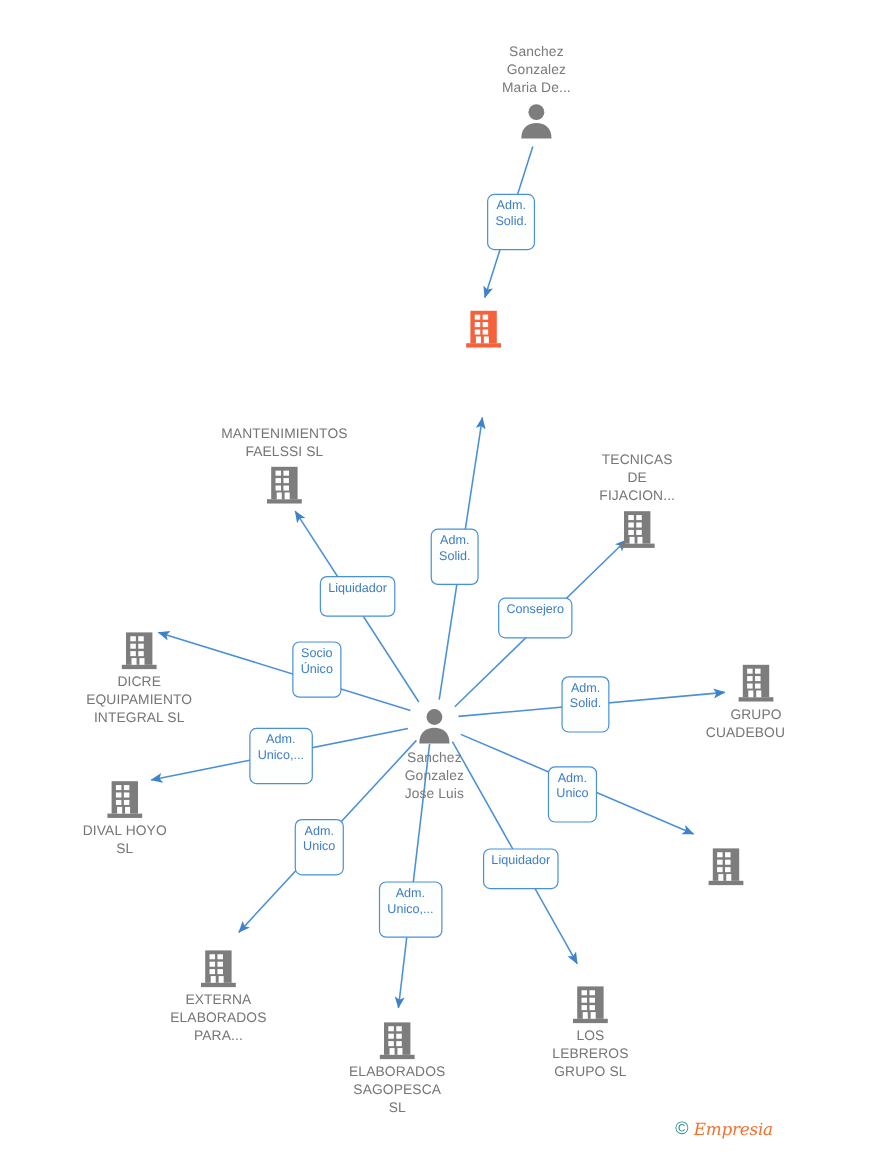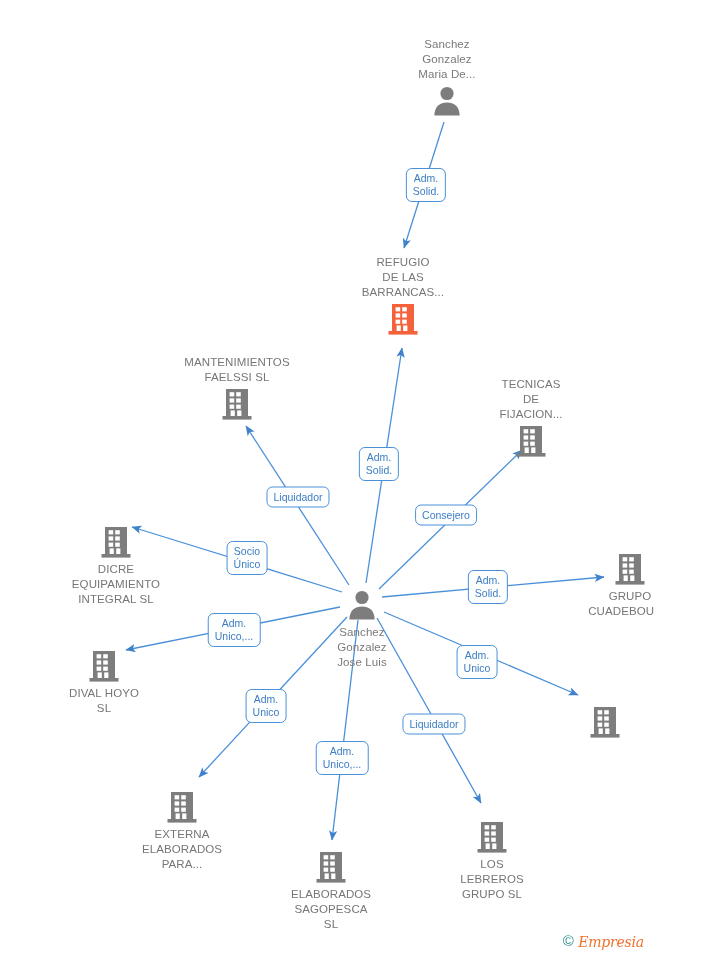--- a/index.html
+++ b/index.html
@@ -47,21 +47,21 @@
 
   .edge-label {
     position: absolute;
     background: #fdfefe;
     border: 1.4px solid #4a90d9;
     border-radius: 6px;
     color: #3f7dc4;
     font-size: 10.5px;
     line-height: 13px;
     text-align: center;
-    padding: 3px 6px 3px 6px;
+    padding: 3px 6px 16px 6px;
     white-space: pre-line;
     transform: translate(-50%, -50%);
   }
   .watermark {
     position: absolute;
     right: 12px;
     bottom: 8px;
     font-size: 16px;
     line-height: 20px;
     white-space: nowrap;
@@ -111,23 +111,20 @@
 Gonzalez
 Maria De...</div>
         <div>
           <svg class="glyph" viewBox="0 0 32 34" xmlns="http://www.w3.org/2000/svg">
             <circle cx="16" cy="9.5" r="6.6" fill="#7d7d7d"></circle>
             <path d="M3.4 31.5 C3.4 22.2 9 18.4 16 18.4 C23 18.4 28.6 22.2 28.6 31.5 Z" fill="#7d7d7d"></path>
           </svg>
         </div>
       </div>
       <div class="node company above" style="left: 403px; top: 255px;">
-        <div class="label">REFUGIO
-DE LAS
-BARRANCAS...</div>
         <div>
           <svg class="glyph" viewBox="0 0 32 34" xmlns="http://www.w3.org/2000/svg">
             <rect x="5" y="2" width="22" height="27" fill="#f4613b"></rect>
             <rect x="1.5" y="29" width="29" height="3.6" fill="#f4613b"></rect>
             <rect x="8.6" y="5.2" width="4.6" height="4.2" fill="#ffffff"></rect>
             <rect x="15.2" y="5.2" width="4.6" height="4.2" fill="#ffffff"></rect>
             <rect x="8.6" y="11.4" width="4.6" height="4.2" fill="#ffffff"></rect>
             <rect x="15.2" y="11.4" width="4.6" height="4.2" fill="#ffffff"></rect>
             <rect x="8.6" y="17.6" width="4.6" height="4.2" fill="#ffffff"></rect>
             <rect x="15.2" y="17.6" width="4.6" height="4.2" fill="#ffffff"></rect>
@@ -312,21 +309,21 @@
 SAGOPESCA
 SL</div>
       </div>
     </div>
   <div id="labels-layer">
       <div class="edge-label" style="left: 426px; top: 185px;">Adm.
 Solid.</div>
       <div class="edge-label" style="left: 379px; top: 464px;">Adm.
 Solid.</div>
       <div class="edge-label" style="left: 298px; top: 497px;">Liquidador</div>
-      <div class="edge-label" style="left: 247px; top: 558px;">Socio
+      <div class="edge-label" style="left: 264px; top: 558px;">Socio
 Único</div>
       <div class="edge-label" style="left: 446px; top: 515px;">Consejero</div>
       <div class="edge-label" style="left: 488px; top: 587px;">Adm.
 Solid.</div>
       <div class="edge-label" style="left: 234px; top: 630px;">Adm.
 Unico,...</div>
       <div class="edge-label" style="left: 477px; top: 662px;">Adm.
 Unico</div>
       <div class="edge-label" style="left: 266px; top: 706px;">Adm.
 Unico</div>

